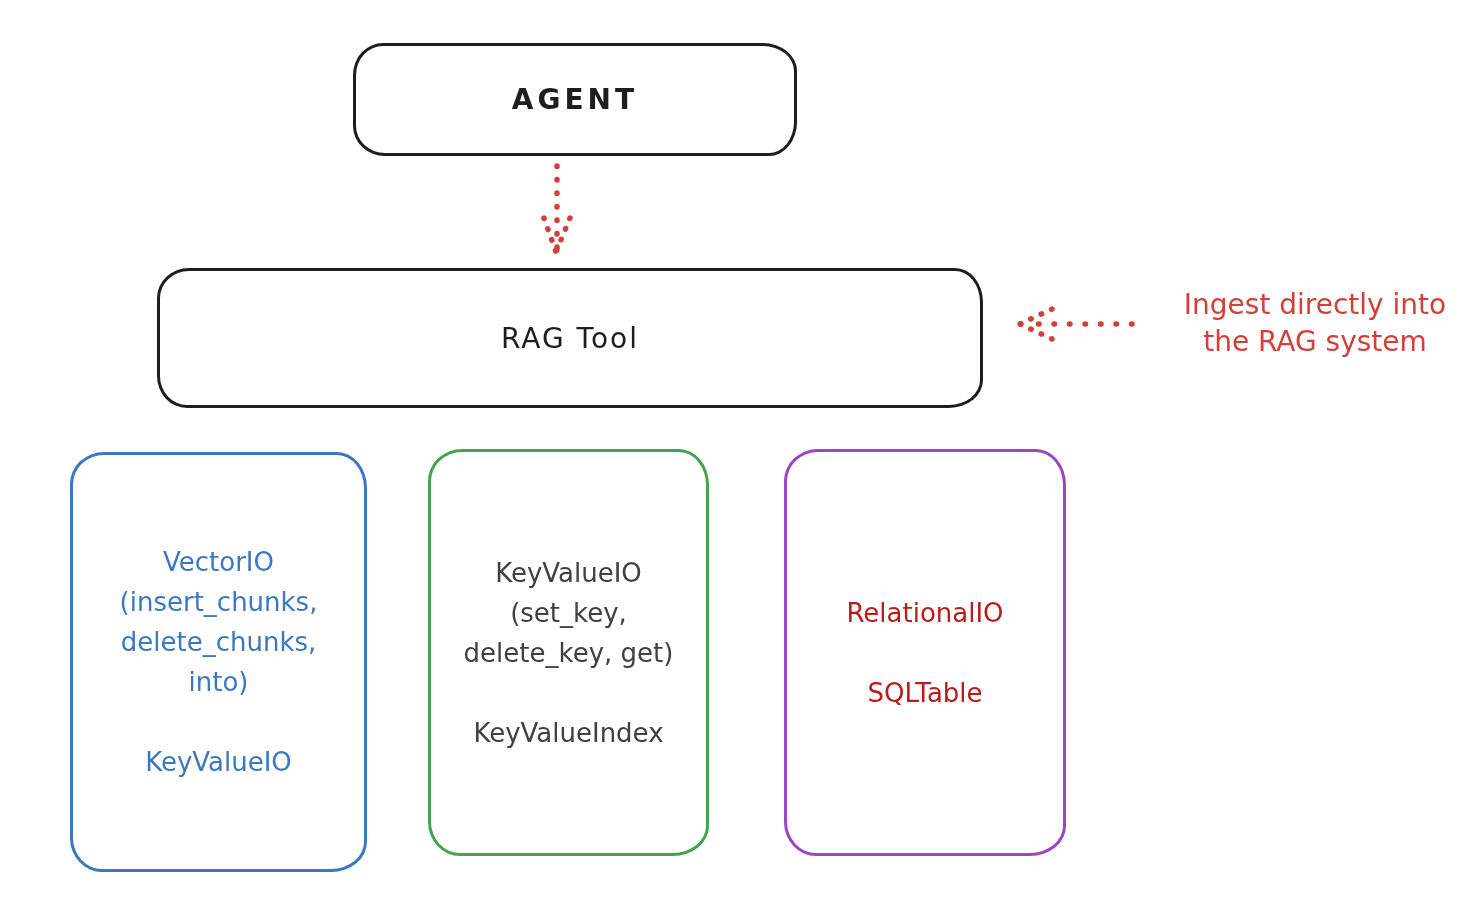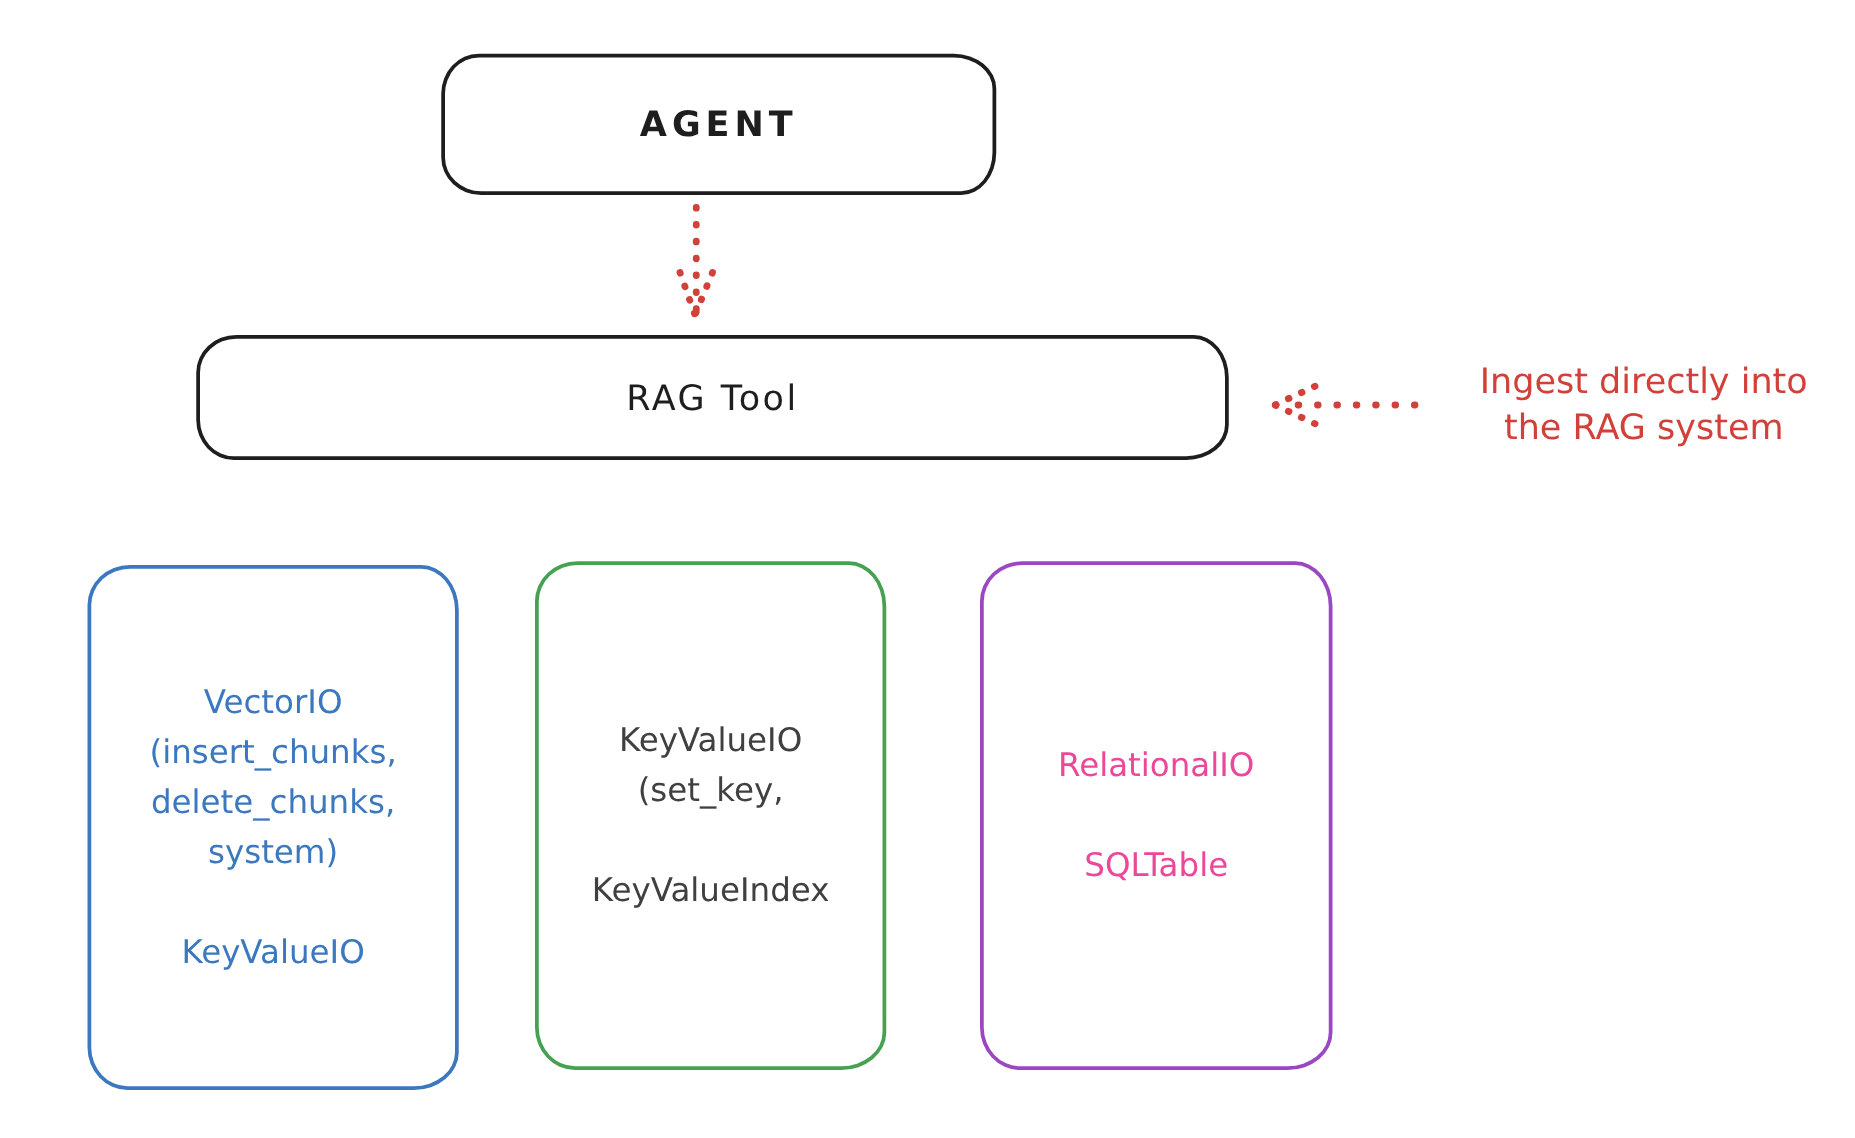--- a/index.html
+++ b/index.html
@@ -27,35 +27,35 @@
     font-size: 28px;
     letter-spacing: 2px;
   }
   .agent-box {
     left: 353px; top: 43px; width: 444px; height: 113px;
     border-radius: 30px 34px 28px 32px / 32px 28px 34px 30px;
     font-weight: bold;
     letter-spacing: 4px;
   }
   .rag-box {
-    left: 157px; top: 268px; width: 826px; height: 100px;
+    left: 157px; top: 268px; width: 826px; height: 140px;
     border-radius: 32px 28px 34px 30px / 30px 34px 28px 32px;
   }
   .store-node {
     flex-direction: column;
     font-size: 26px;
     line-height: 40px;
     border-width: 3.5px;
     border-style: solid;
     border-radius: 34px 30px 36px 32px / 32px 36px 30px 34px;
     text-align: center;
   }
   .store-blue   { left: 70px;  top: 452px; width: 297px; height: 420px; border-color: #3b78bf; color: #3b78bf; }
   .store-green  { left: 428px; top: 449px; width: 281px; height: 407px; border-color: #46a152; color: #404040; }
-  .store-purple { left: 784px; top: 449px; width: 282px; height: 407px; border-color: #9b46c3; color: #ec4899; }
+  .store-purple { left: 784px; top: 449px; width: 282px; height: 407px; border-color: #9b46c3; color: #b91c1c; }
   .spacer { height: 40px; }
   .annotation {
     position: absolute;
     left: 1140px; top: 286px; width: 350px;
     text-align: center;
     color: #d2403a;
     font-size: 28px;
     line-height: 37px;
     font-weight: 500;
   }
@@ -94,28 +94,29 @@
 
   <div class="annotation">
     <div>Ingest directly into</div>
     <div>the RAG system</div>
   </div>
 
   <div class="node store-node store-blue">
     <div>VectorIO</div>
     <div>(insert_chunks,</div>
     <div>delete_chunks,</div>
-    <div>system)</div>
+    <div>into)</div>
     <div class="spacer"></div>
     <div>KeyValueIO</div>
   </div>
 
   <div class="node store-node store-green">
     <div>KeyValueIO</div>
     <div>(set_key,</div>
+    <div>delete_key, get)</div>
     <div class="spacer"></div>
     <div>KeyValueIndex</div>
   </div>
 
   <div class="node store-node store-purple">
     <div>RelationalIO</div>
     <div class="spacer"></div>
     <div>SQLTable</div>
   </div>
 

